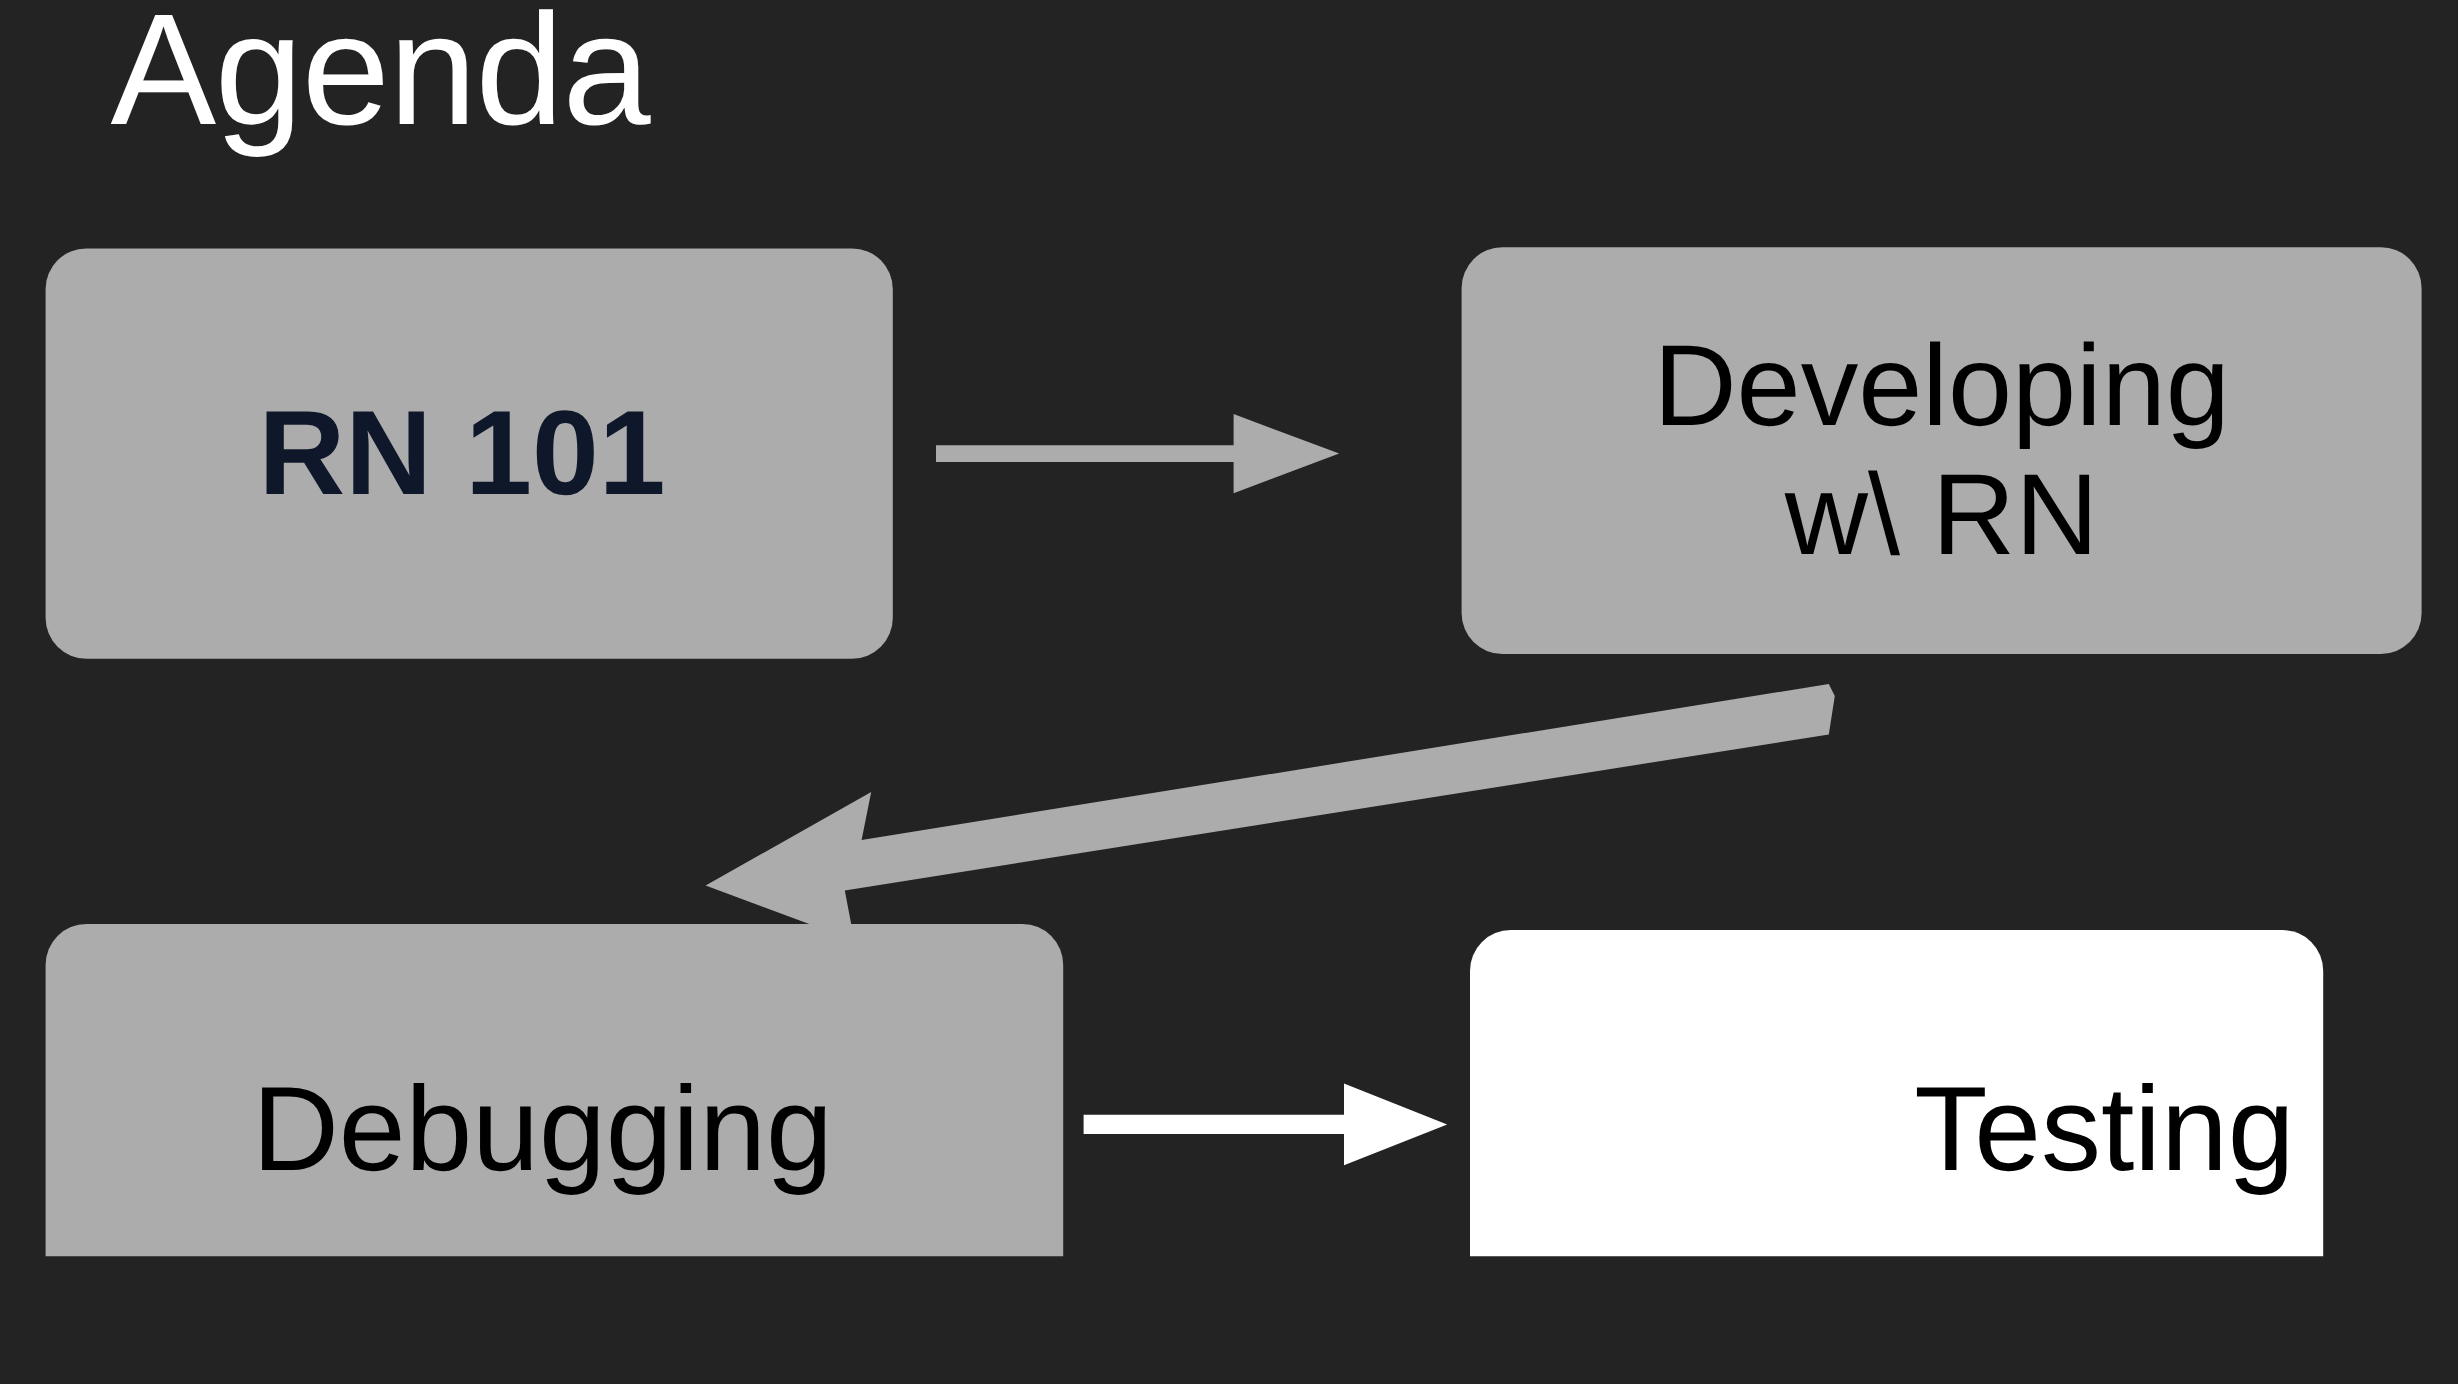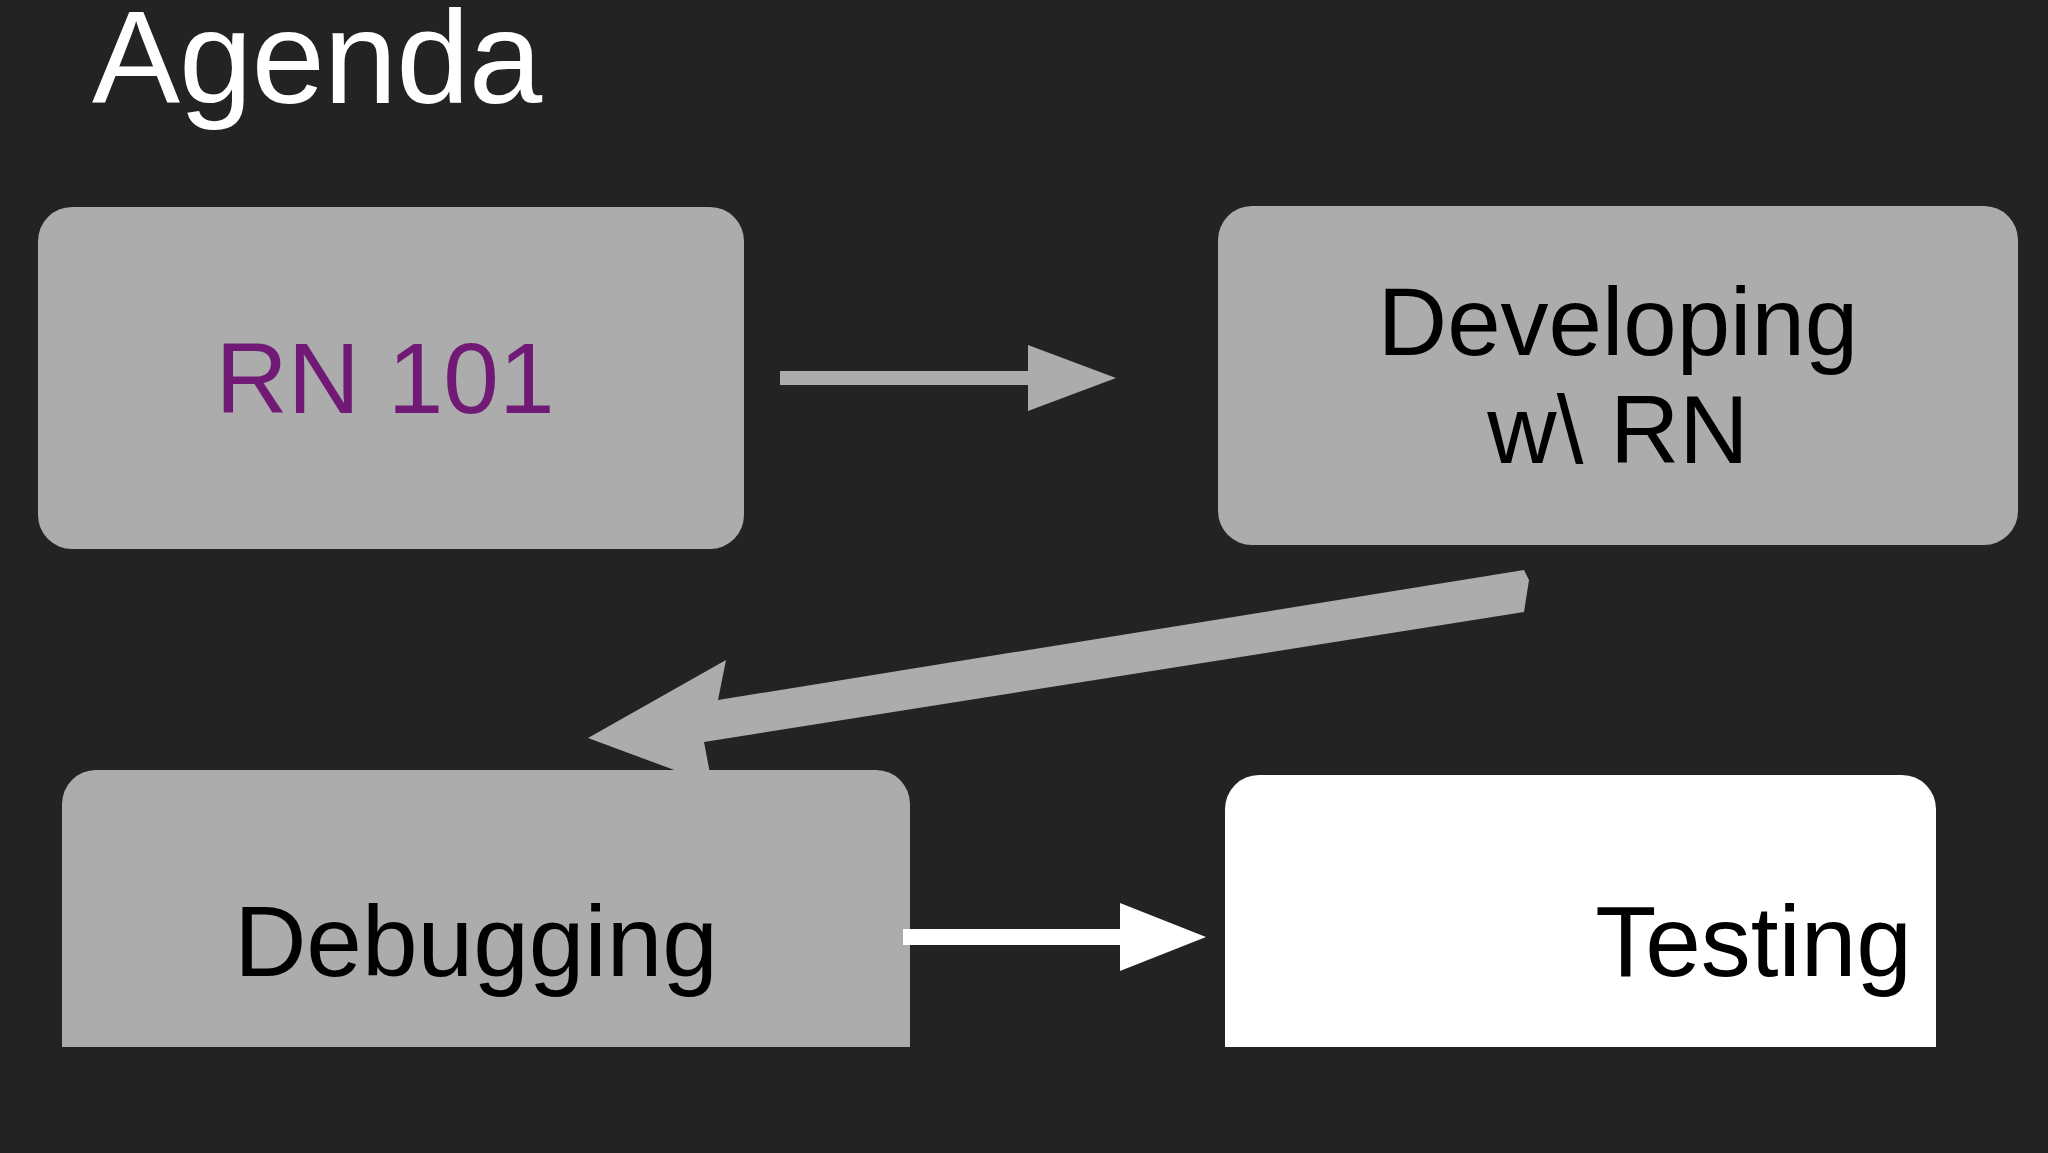--- a/index.html
+++ b/index.html
@@ -93,30 +93,30 @@
   }
   #arrow-layer .arrow-shape { pointer-events: auto; }
 </style>
 </head>
 <body style="background: rgb(35, 35, 35);">
 
 <div id="slide" style="background: rgb(35, 35, 35);">
 
   <div id="slide-title" style="color: rgb(255, 255, 255);">Agenda</div>
 
-  <div class="node-box" id="box-rn101" style="background: rgb(172, 172, 172); color: #701a75;">
+  <div class="node-box" id="box-rn101" style="background: rgb(172, 172, 172); color: #0f172a; font-weight: bold;">
     <span class="node-label">RN 101</span>
   </div>
 
   <div class="node-box" id="box-developing" style="background: rgb(172, 172, 172); color: rgb(0, 0, 0);">
     <span class="node-label">Developing
 w\ RN</span>
   </div>
 
-  <div class="node-box" id="box-debugging" style="background: rgb(172, 172, 172); color: rgb(0, 0, 0); margin-left: 24px;">
+  <div class="node-box" id="box-debugging" style="background: rgb(172, 172, 172); color: rgb(0, 0, 0);">
     <span class="node-label">Debugging</span>
   </div>
 
   <div class="node-box" id="box-testing" style="background: rgb(255, 255, 255); color: rgb(0, 0, 0); text-align: right;">
     <span class="node-label">Testing</span>
   </div>
 
   <svg id="arrow-layer" viewBox="0 0 2048 1153" width="2048" height="1153">
 
     <polygon class="arrow-shape" points="780,371 1028,371 1028,345 1116,378 1028,411 1028,385 780,385" fill="#acacac"></polygon>

